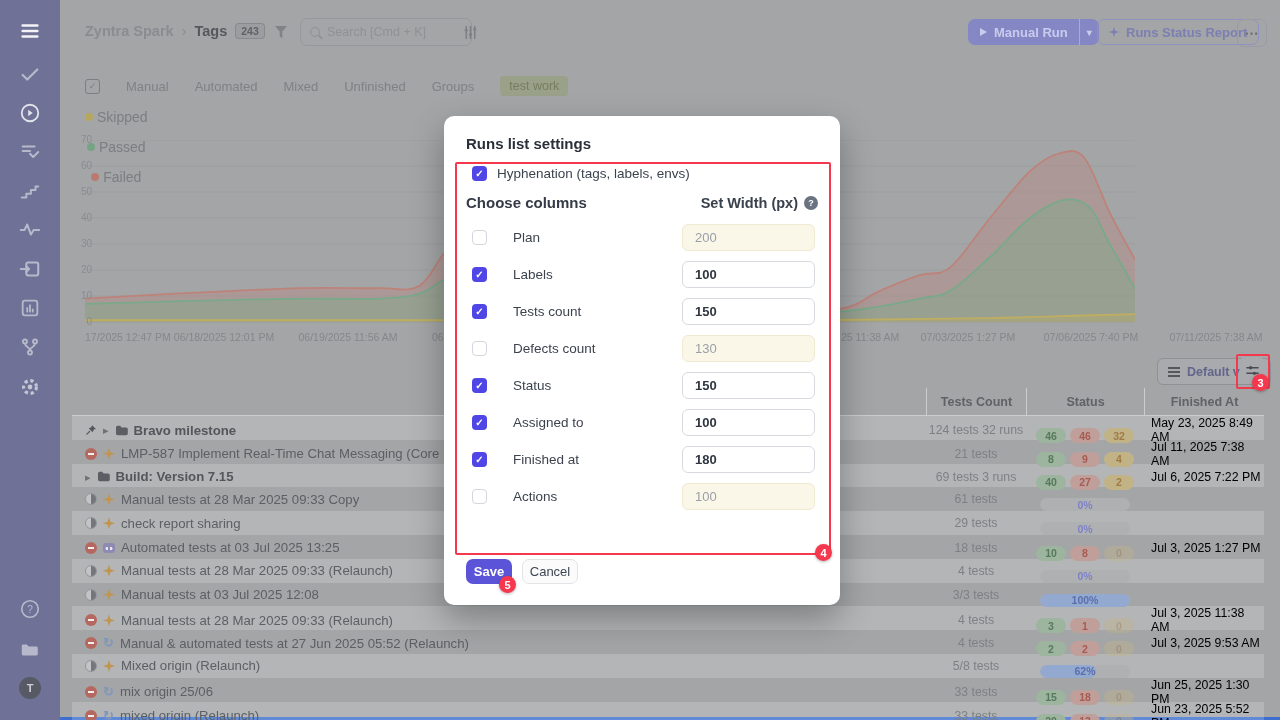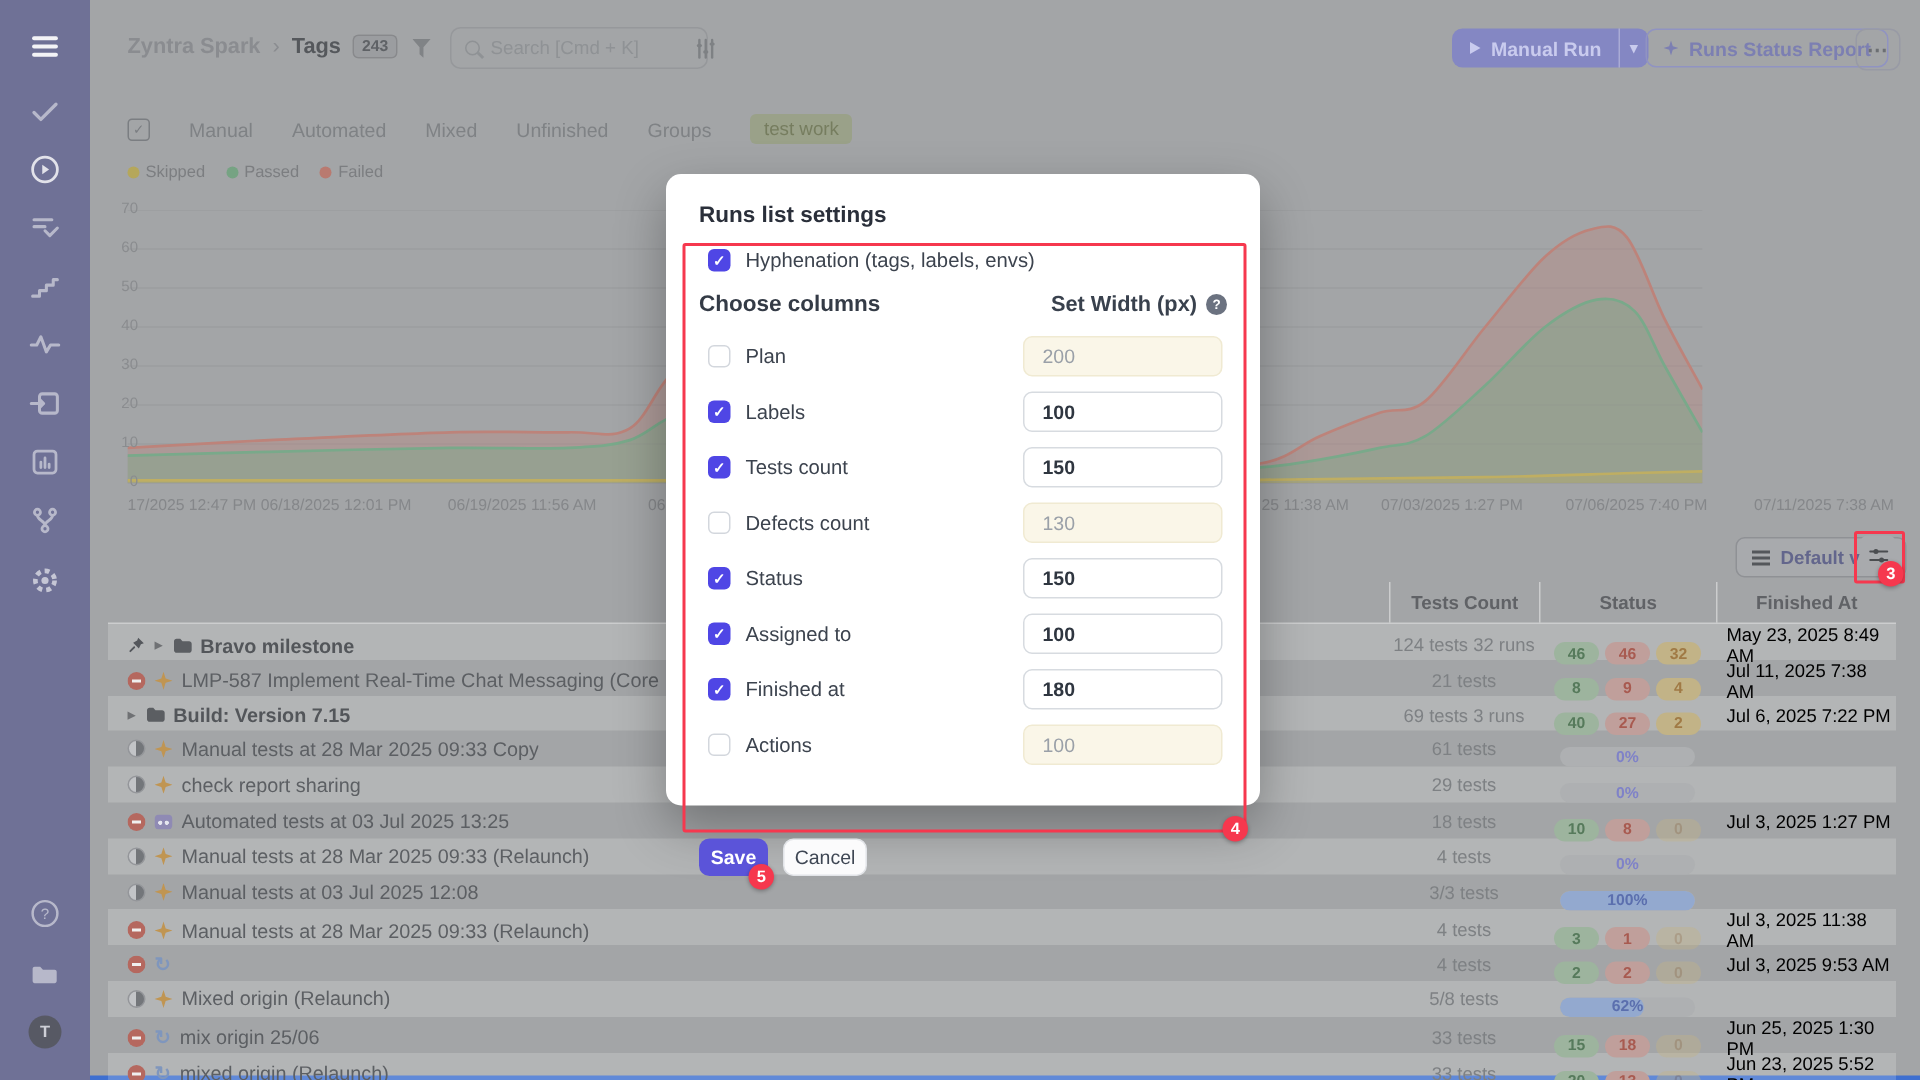--- a/index.html
+++ b/index.html
@@ -27,21 +27,21 @@
   .play-tri{width:0;height:0;border-left:7px solid #c9cbee;border-top:4.5px solid transparent;border-bottom:4.5px solid transparent;margin-right:7px;}
   .mr-divider{width:1px;height:26px;background:rgba(255,255,255,.3);margin-left:11px;}
   .mr-chevron{padding:0 7px;font-size:10px;}
   .btn-rsr{position:absolute;left:1097px;top:19px;height:24px;border:1px solid #9093c2;border-radius:7px;display:flex;align-items:center;gap:7px;padding:0 11px;color:#7c7fb2;font-size:13px;font-weight:600;}
   .star4{width:10px;height:10px;background:#7c7fb2;clip-path:polygon(50% 0%,62% 38%,100% 50%,62% 62%,50% 100%,38% 62%,0% 50%,38% 38%);}
   .btn-more{position:absolute;left:1237px;top:19px;width:28px;height:26px;border:1px solid #989aa5;border-radius:7px;color:#6c6f73;font-size:14px;font-weight:700;display:flex;align-items:center;justify-content:center;letter-spacing:1px;}
   
   .tabsrow{position:absolute;left:85px;top:76px;display:flex;align-items:center;gap:26px;font-size:13px;color:#7f8285;}
   .edit-check{width:13px;height:13px;border:1.5px solid #7b7e82;border-radius:3px;color:#7b7e82;font-size:9px;line-height:12px;text-align:center;}
   .tag-pill{background:#9aa189;color:#767d5f;border-radius:4px;padding:3px 9px;font-size:12.5px;}
-  .legend{position:absolute;left:85px;top:109px;display:flex;align-items:center;gap:14px;font-size:11px;color:#7c7e81;}
+  .legend{position:absolute;left:85px;top:109px;display:flex;align-items:center;gap:14px;font-size:14px;color:#7c7e81;flex-direction:column;}
   .lg-item{display:flex;align-items:center;gap:4px;}
   .lg-dot{width:8px;height:8px;border-radius:50%;}
   
   .chart-svg{position:absolute;left:85px;top:140px;}
   .yticks span{position:absolute;width:34px;text-align:right;font-size:10px;color:#8a8c8f;}
   .xlabels span{position:absolute;top:331px;font-size:10.5px;color:#85878a;white-space:nowrap;}
   
   .btn-default-view{position:absolute;left:1157px;top:358px;height:25px;background:#a8aaad;border:1px solid #8f9195;border-radius:6px;display:flex;align-items:center;gap:7px;padding:0 10px;font-size:12.5px;font-weight:600;color:#63668c;}
   .dv-lines{width:12px;height:2px;background:#54575b;box-shadow:0 4px 0 #54575b,0 -4px 0 #54575b;}
   .btn-sliders{position:absolute;left:1240px;top:357px;width:24px;height:26px;background:#a8aaad;border-radius:5px;display:flex;align-items:center;justify-content:center;}
@@ -67,33 +67,33 @@
   .ic-state{width:12px;height:12px;border-radius:50%;flex:none;}
   .ic-failed{background:linear-gradient(#efefef,#efefef) center/6px 2px no-repeat,#b5685f;}
   .ic-pie{background:conic-gradient(#73767a 0 50%,#c2c4c7 50% 100%);border:1px solid #94969a;box-sizing:border-box;}
   .ic-sparkle{width:12px;height:12px;background:#c09552;clip-path:polygon(50% 0%,62% 38%,100% 50%,62% 62%,50% 100%,38% 62%,0% 50%,38% 38%);flex:none;}
   .ic-robot{width:12px;height:10px;border-radius:3px;background:radial-gradient(circle at 32% 55%,#e6e6ef 0 1.2px,transparent 1.6px),radial-gradient(circle at 68% 55%,#e6e6ef 0 1.2px,transparent 1.6px),#8f8ab4;flex:none;}
   .ic-cycle{color:#7f96bd;font-size:13px;font-weight:700;line-height:12px;flex:none;}
   .ic-caret{color:#6f7174;font-size:11px;line-height:12px;flex:none;}
   .icw{display:flex;align-items:center;flex:none;}
   .bottom-line{position:absolute;left:60px;top:717px;width:1220px;height:3px;background:#3e6fd0;}
   
-  .modal{position:absolute;left:444px;top:116px;width:396px;height:421px;background:#ffffff;border-radius:10px;box-shadow:0 14px 34px rgba(0,0,0,.3);z-index:10;}
+  .modal{position:absolute;left:444px;top:116px;width:396px;height:489px;background:#ffffff;border-radius:10px;box-shadow:0 14px 34px rgba(0,0,0,.3);z-index:10;}
   .m-title{position:absolute;left:22px;top:19px;font-size:15px;font-weight:600;color:#2a2f3a;}
   .m-hyph{position:absolute;left:28px;top:50px;display:flex;align-items:center;gap:10px;font-size:13.5px;color:#3c434e;}
   .cb{width:15px;height:15px;border-radius:4px;box-sizing:border-box;display:flex;align-items:center;justify-content:center;flex:none;}
   .cb.on{background:#4f46e5;color:#fff;font-size:10px;font-weight:700;}
   .cb.off{background:#fff;border:1.5px solid #d3d7dd;}
   .m-cols-head{position:absolute;left:22px;right:22px;top:78px;display:flex;align-items:center;justify-content:space-between;}
   .m-ch-left{font-size:15px;font-weight:600;color:#343b46;}
   .m-ch-right{font-size:14.5px;font-weight:600;color:#39414d;display:flex;align-items:center;gap:6px;}
   .help-circle{width:14px;height:14px;border-radius:50%;background:#6b7280;color:#fff;font-size:9px;font-weight:700;display:flex;align-items:center;justify-content:center;}
   .m-rows{position:absolute;left:22px;right:25px;top:103px;}
   .m-row{height:37px;display:flex;align-items:center;justify-content:space-between;}
-  .m-row-left{display:flex;align-items:center;gap:10px;font-size:13.5px;color:#3c434e;padding-left:6px;text-align:center;}
+  .m-row-left{display:flex;align-items:center;gap:26px;font-size:13.5px;color:#3c434e;padding-left:6px;text-align:center;}
   .m-input{width:133px;height:27px;border-radius:6px;box-sizing:border-box;font-family:"Liberation Sans",sans-serif;font-size:13px;padding:0 12px;outline:none;}
   .m-input.en{border:1px solid #d7dbe0;background:#fff;color:#2f3640;font-weight:600;}
   .m-input.dis{border:1px solid #f0ead2;background:#faf6e8;color:#9aa0a8;}
   .m-actions{position:absolute;left:22px;top:443px;display:flex;gap:10px;}
   .btn-save{width:46px;height:25px;background:#5b54d9;border:none;border-radius:7px;color:#fff;font-size:13px;font-weight:600;font-family:"Liberation Sans",sans-serif;}
   .btn-cancel{width:56px;height:25px;background:#fbfbfc;border:1px solid #e2e4e8;border-radius:7px;color:#3f4754;font-size:13px;font-family:"Liberation Sans",sans-serif;}
   
   .ann-rect{position:absolute;border:2px solid #f6384e;z-index:20;border-radius:2px;}
   .ann-badge{position:absolute;width:17px;height:17px;border-radius:50%;background:#f6384e;color:#fff;font-size:11px;font-weight:700;display:flex;align-items:center;justify-content:center;z-index:21;box-shadow:0 1px 3px rgba(0,0,0,.3);}
 </style>
@@ -451,20 +451,21 @@
           <span class="pill" style="background: rgb(157, 180, 158); color: rgb(86, 122, 91);">3</span>
           <span class="pill" style="background: rgb(192, 159, 155); color: rgb(168, 90, 80);">1</span>
           <span class="pill p0" style="background: rgb(194, 179, 135); color: rgb(160, 122, 69);">0</span>
         </div>
         <div class="c-finished">Jul 3, 2025 11:38 AM</div>
       </div>
       <div class="t-row">
         <div class="c-name">
           <span class="ic-state ic-failed"></span>
           <span class="ic-cycle">↻</span>
+          <span class="nm">Manual &amp; automated tests at 27 Jun 2025 05:52 (Relaunch)</span>
         </div>
         <div class="c-tests">4 tests</div>
         <div class="c-status">
           <span class="pill" style="background: rgb(157, 180, 158); color: rgb(86, 122, 91);">2</span>
           <span class="pill" style="background: rgb(192, 159, 155); color: rgb(168, 90, 80);">2</span>
           <span class="pill p0" style="background: rgb(194, 179, 135); color: rgb(160, 122, 69);">0</span>
         </div>
         <div class="c-finished">Jul 3, 2025 9:53 AM</div>
       </div>
       <div class="t-row alt">

